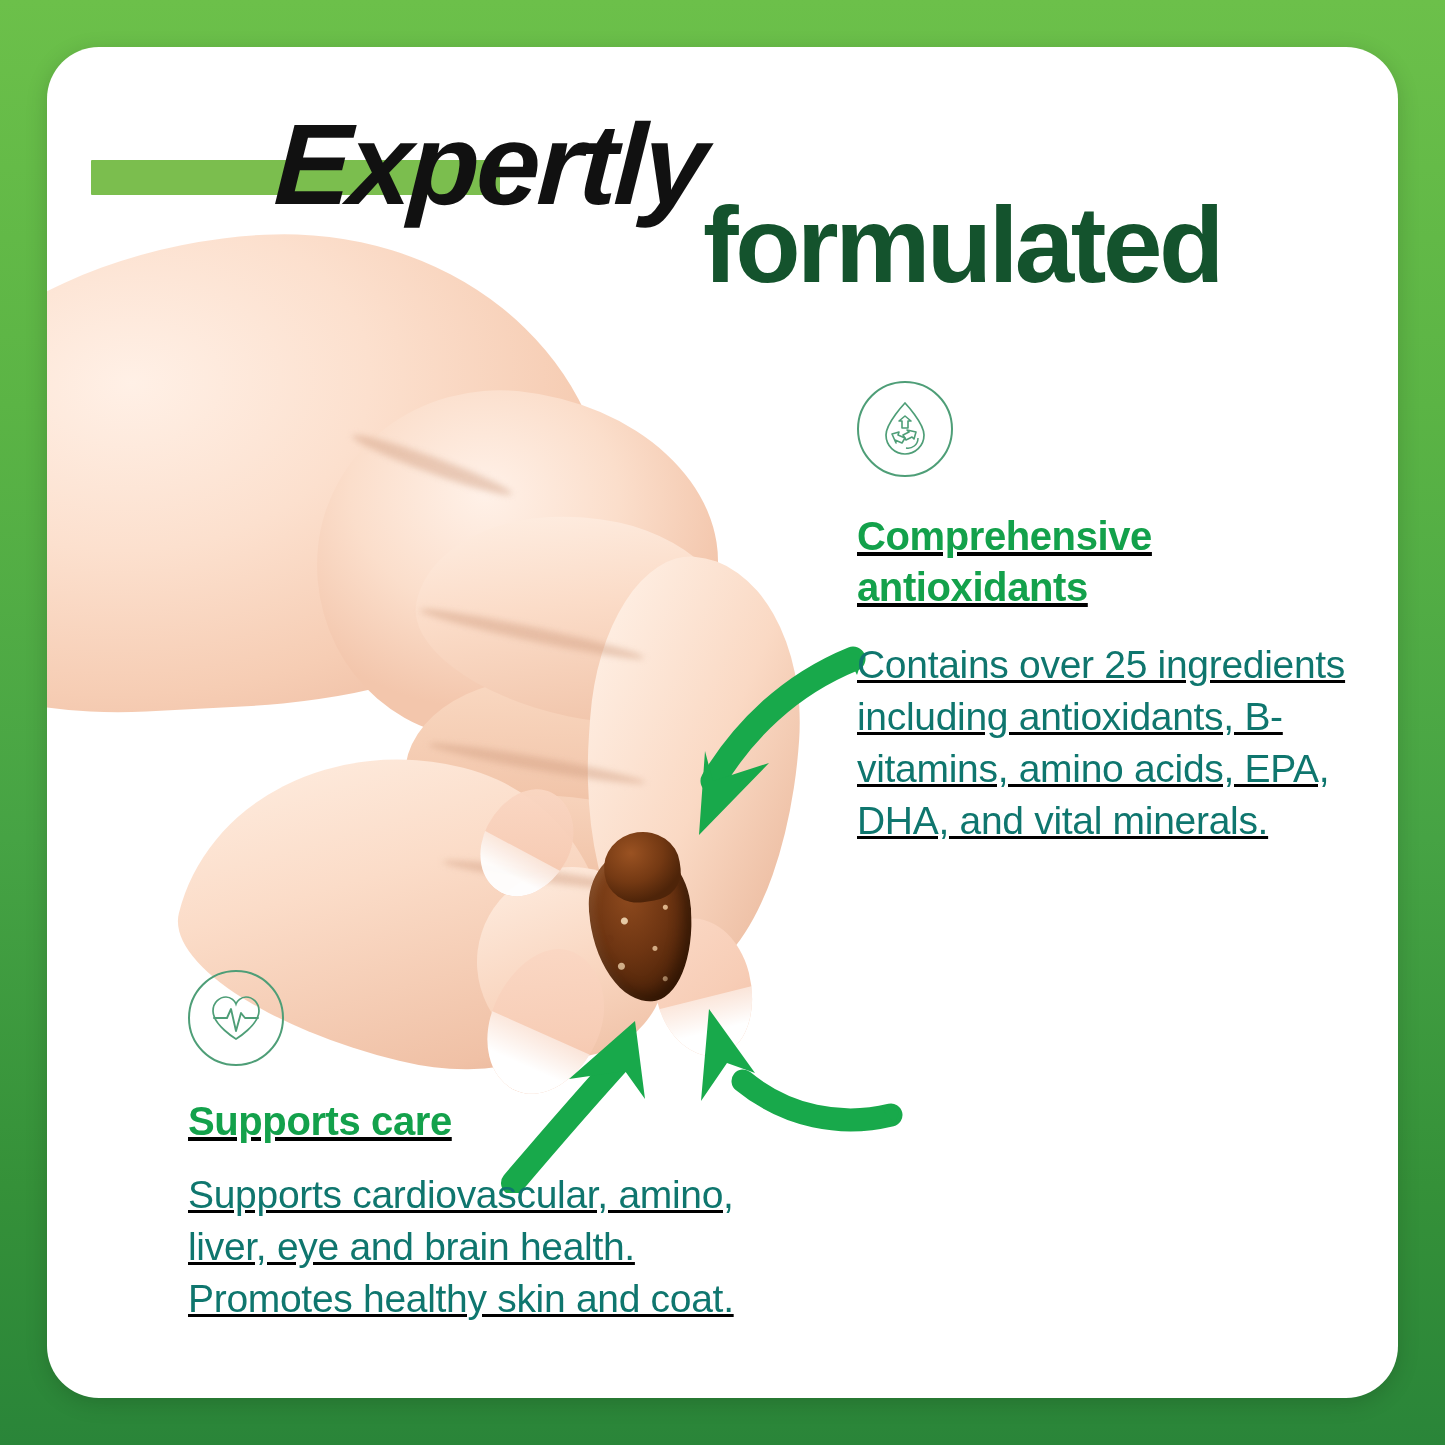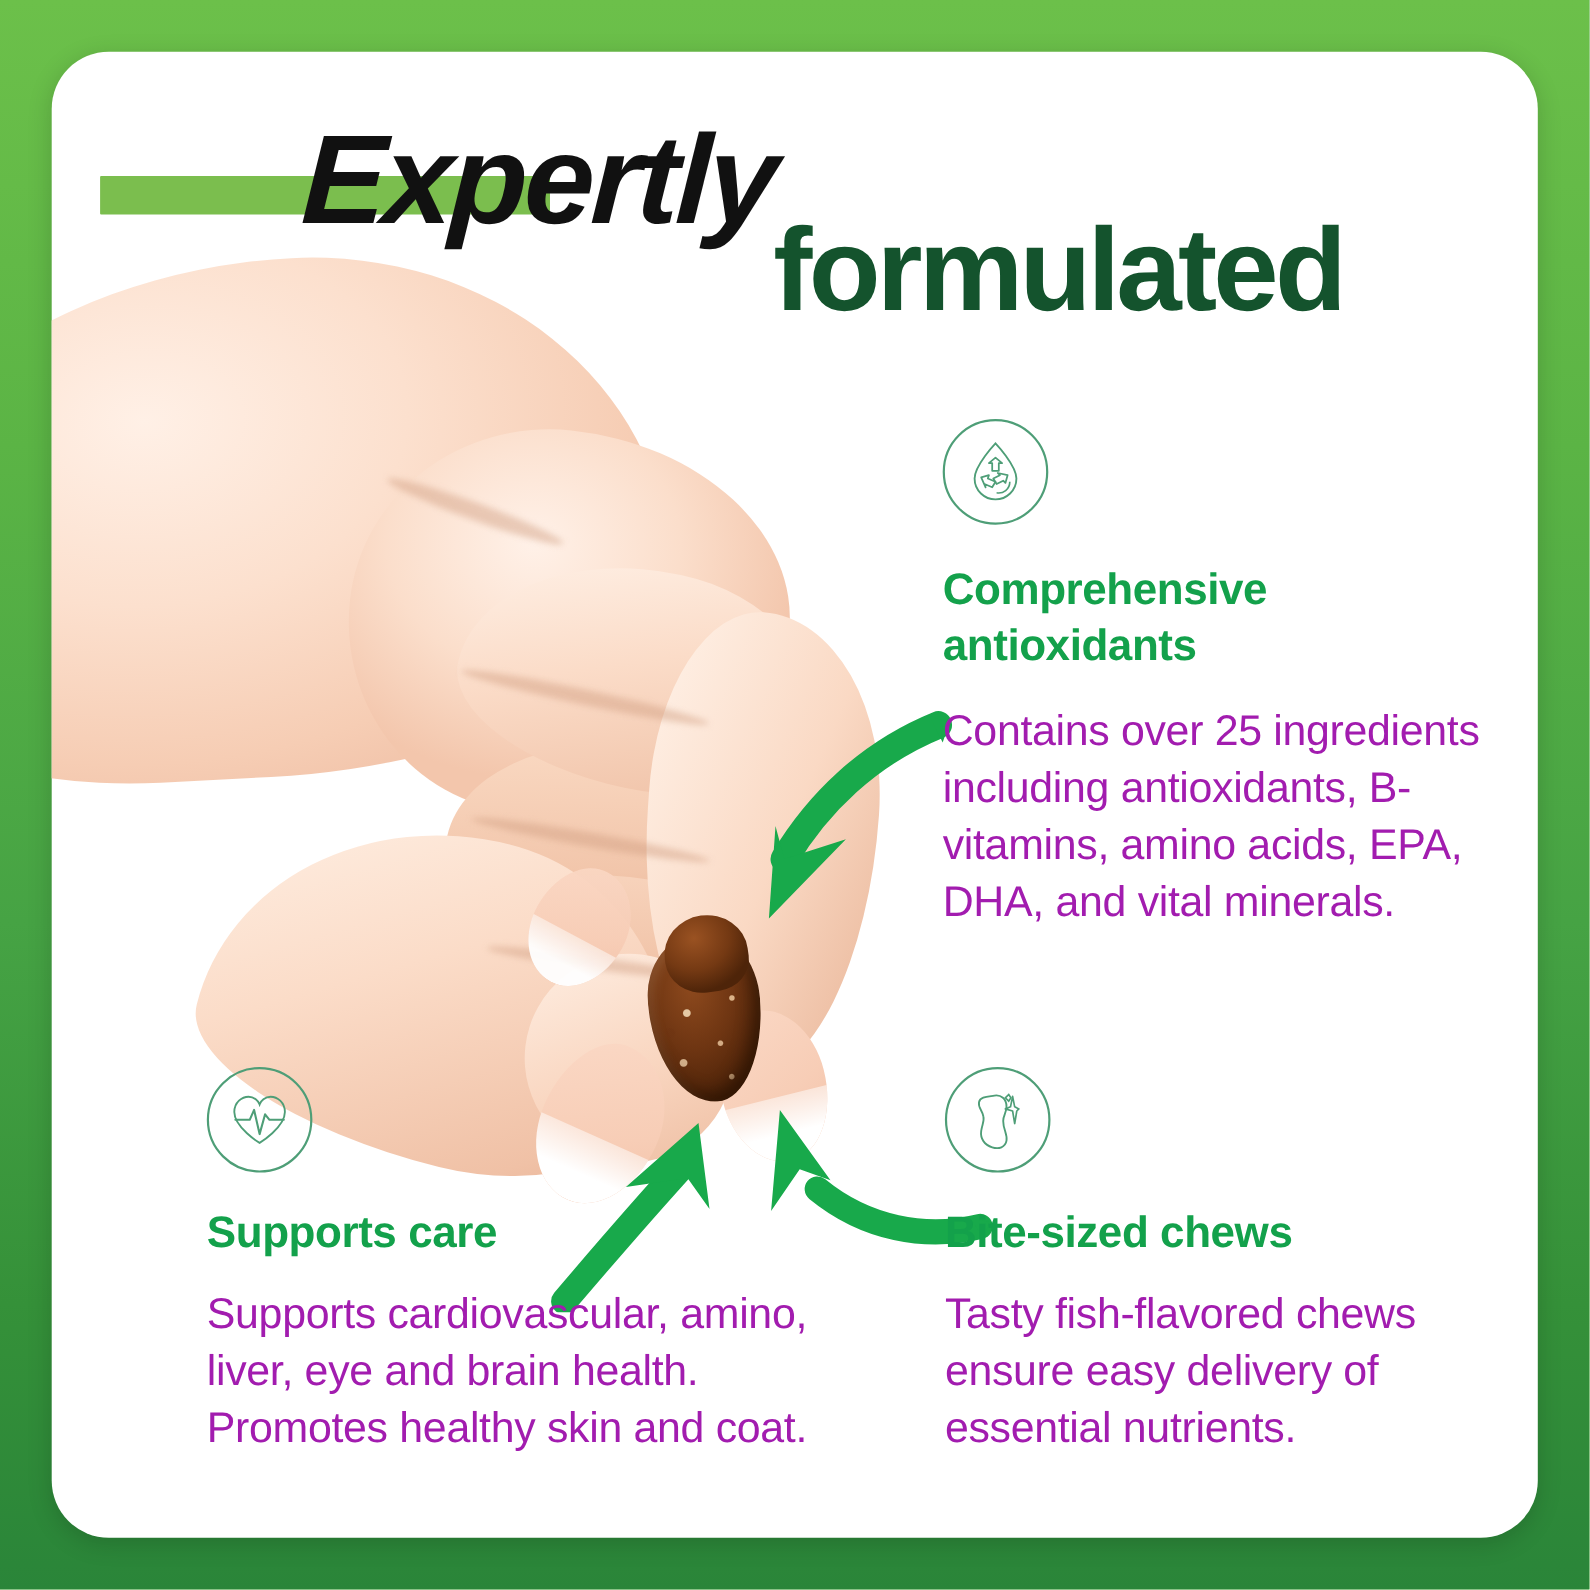--- a/index.html
+++ b/index.html
@@ -142,31 +142,31 @@
     position:absolute;left:557px;top:785px;width:76px;height:70px;
     background:radial-gradient(ellipse 70% 70% at 38% 28%,#9A5222 0%,#743913 60%,#4E2409 100%);
     border-radius:50% 50% 40% 45%;
     transform:rotate(-8deg);
   }
 
   
   .arrow{position:absolute;}
 
   
-  .feature{position:absolute;}
+  .feature{position:absolute;text-decoration:underline;}
   .ic-ring{
     width:96px;height:96px;border:2px solid #4E9E77;border-radius:50%;
     display:flex;align-items:center;justify-content:center;box-sizing:border-box;
   }
   .f-title{
     font-size:40px;font-weight:bold;color:#13A14B;line-height:1.28;
     letter-spacing:-.4px;margin:0;
   }
   .f-body{
-    font-size:39px;font-weight:normal;color:#a21caf;line-height:1.33;
+    font-size:39px;font-weight:normal;color:#0f766e;line-height:1.33;
     letter-spacing:-.3px;margin:0;
   }
 
   #feat-comprehensive{left:810px;top:334px;width:560px;}
   #feat-comprehensive .gap1{height:34px;}
   #feat-comprehensive .gap2{height:26px;}
 
   #feat-complete{left:141px;top:923px;width:560px;}
   #feat-complete .gap1{height:30px;}
   #feat-complete .gap2{height:22px;}
@@ -251,28 +251,15 @@
           <path d="M31 52 C31 52 8 38 8 24 C8 15 15 10 21 10 C26 10 30 14 31 17 C32 14 36 10 41 10 C47 10 54 15 54 24 C54 38 31 52 31 52 Z" fill="none" stroke="#4E9E77" stroke-width="1.7"></path>
           <path d="M9 31 L22 31 L26 22 L31 44 L36 26 L40 31 L53 31" fill="none" stroke="#4E9E77" stroke-width="1.9" stroke-linecap="round" stroke-linejoin="round"></path>
         </svg>
       </div>
       <div class="gap1"></div>
       <p class="f-title">Supports care</p>
       <div class="gap2"></div>
       <p class="f-body">Supports cardiovascular, amino, liver, eye and brain health. Promotes healthy skin and coat.</p>
     </div>
 
-    <div class="feature" id="feat-bite">
-      <div class="ic-ring">
-        <svg width="62" height="62" viewBox="0 0 62 62">
-          <path d="M28 9 C34 8 39 12 39 19 C39 25 36 27 36 32 C36 40 40 44 39 50 C38 56 32 58 26 56 C19 54 15 48 16 41 C17 35 19 32 18 28 C17 22 13 20 14 15 C15 10 22 10 28 9 Z" fill="none" stroke="#4E9E77" stroke-width="1.7" stroke-linejoin="round"></path>
-          <path d="M49 20 L51 32 L53 20 L55 18 L51 16 L49 6 L47 16 L42 18 Z" fill="none" stroke="#4E9E77" stroke-width="1.6" stroke-linejoin="round" transform="translate(-2,4) scale(.95)"></path>
-          <path d="M41 8 L43 11 L41 14 L38 11 Z" fill="none" stroke="#4E9E77" stroke-width="1.5"></path>
-        </svg>
-      </div>
-      <div class="gap1"></div>
-      <p class="f-title">Bite-sized chews</p>
-      <div class="gap2"></div>
-      <p class="f-body">Tasty fish-flavored chews ensure easy delivery of essential nutrients.</p>
-    </div>
 
   </div>
 </div>
 
 </body></html>

